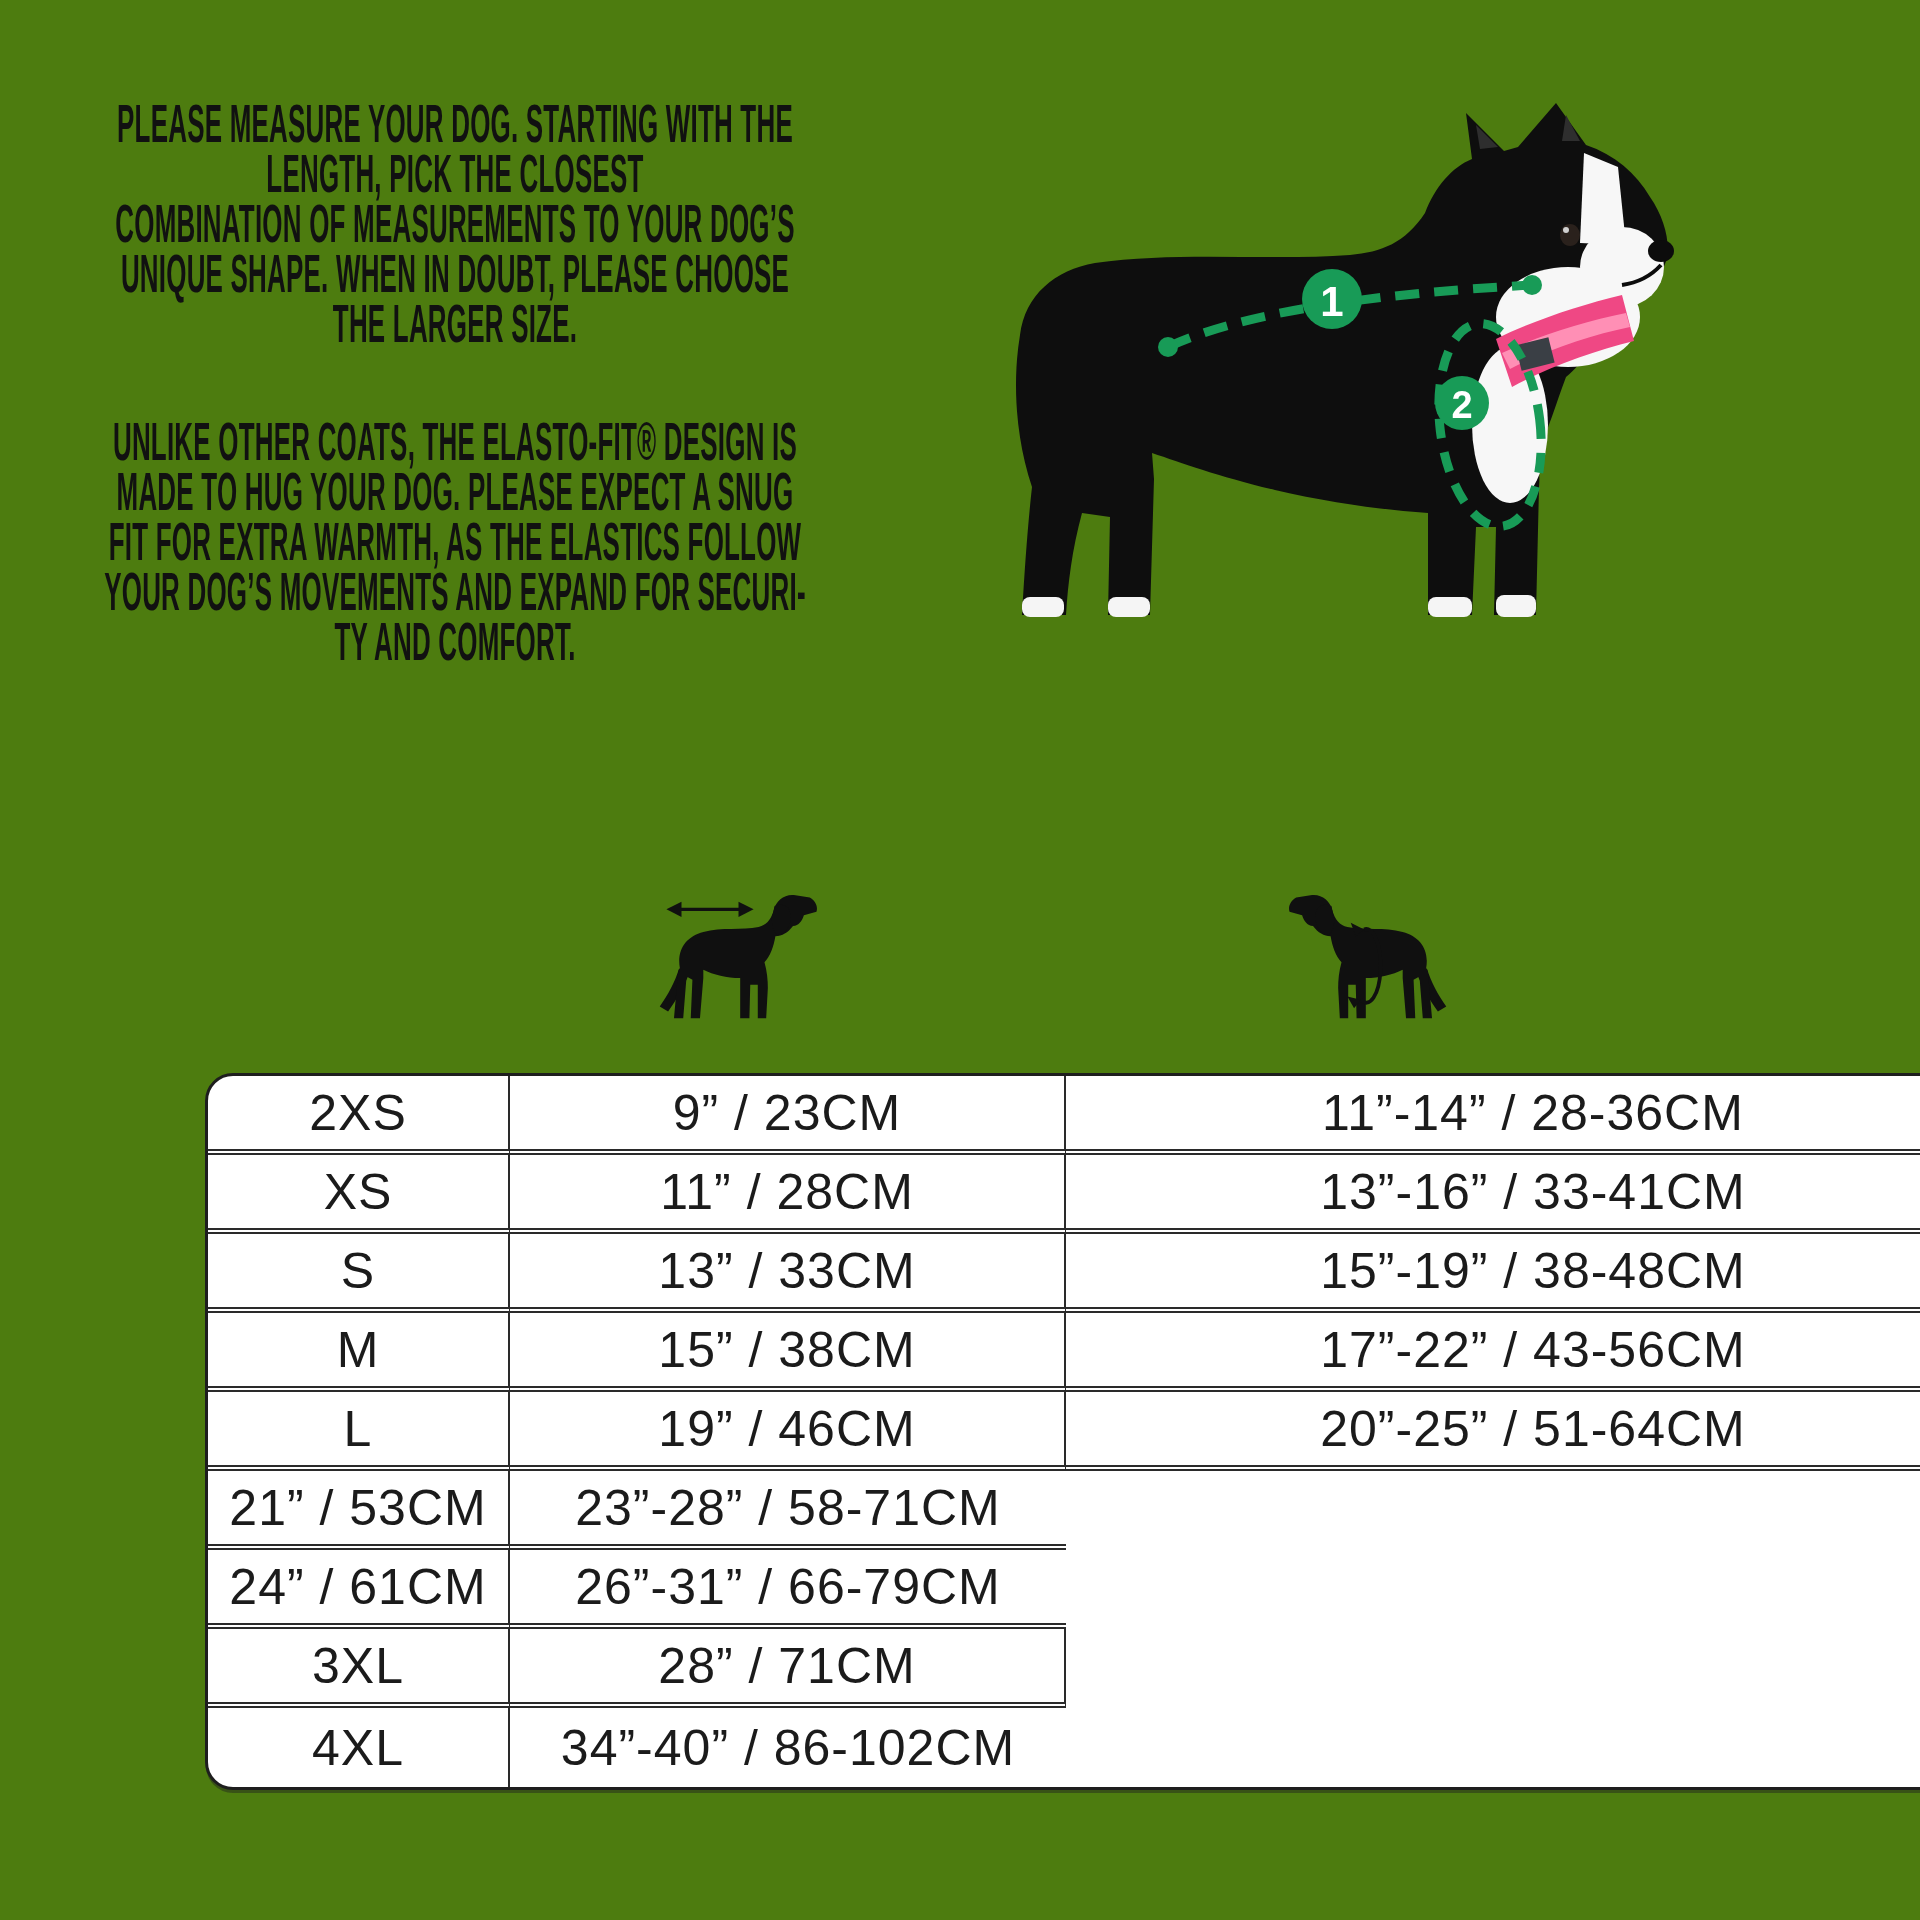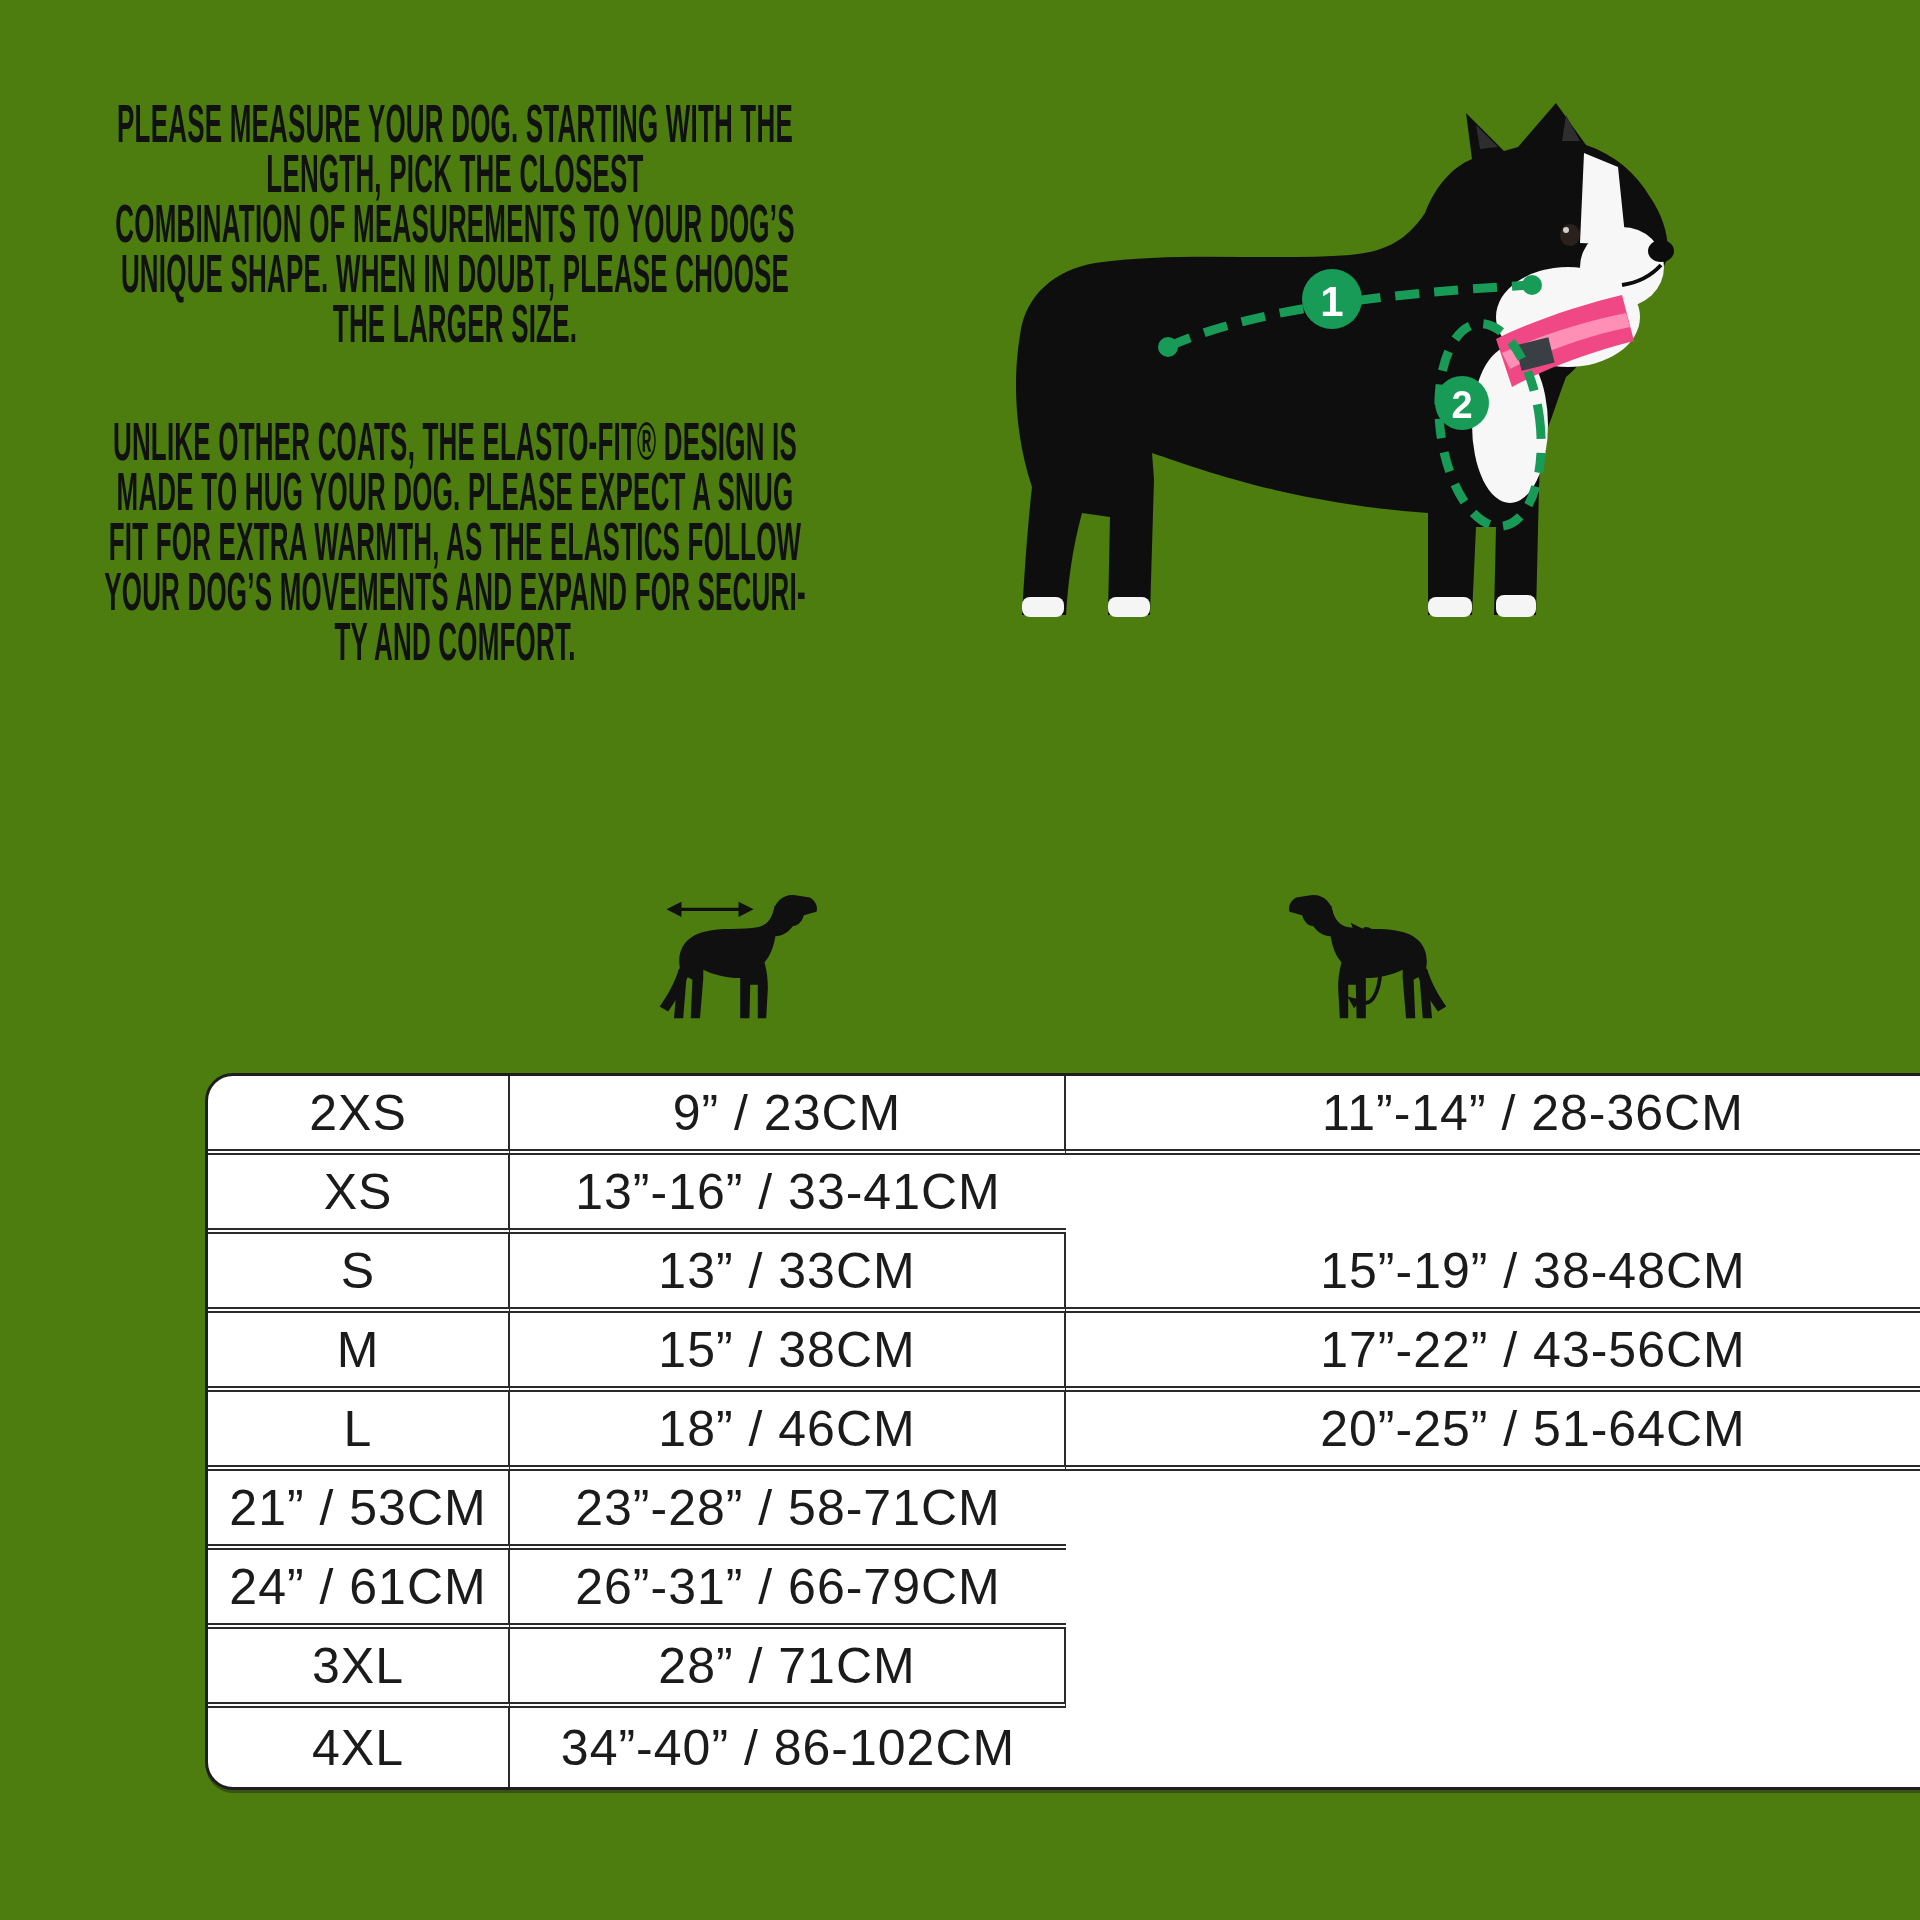--- a/index.html
+++ b/index.html
@@ -181,38 +181,39 @@
 
   <div class="size-table" id="size-table">
     <div class="t-row">
       <div class="t-cell c1">2XS</div>
       <div class="t-cell c2">9” / 23CM</div>
       <div class="t-cell c3">11”-14” / 28-36CM</div>
     </div>
 
     <div class="t-row">
       <div class="t-cell c1">XS</div>
+      <div class="t-cell c2">11” / 28CM</div>
       <div class="t-cell c3">13”-16” / 33-41CM</div>
     </div>
 
     <div class="t-row">
       <div class="t-cell c1">S</div>
       <div class="t-cell c2">13” / 33CM</div>
       <div class="t-cell c3">15”-19” / 38-48CM</div>
     </div>
 
     <div class="t-row">
       <div class="t-cell c1">M</div>
       <div class="t-cell c2">15” / 38CM</div>
       <div class="t-cell c3">17”-22” / 43-56CM</div>
     </div>
 
     <div class="t-row">
       <div class="t-cell c1">L</div>
-      <div class="t-cell c2">18” / 46CM</div>
+      <div class="t-cell c2">19” / 46CM</div>
       <div class="t-cell c3">20”-25” / 51-64CM</div>
     </div>
 
     <div class="t-row">
       <div class="t-cell c2">21” / 53CM</div>
       <div class="t-cell c3">23”-28” / 58-71CM</div>
     </div>
 
     <div class="t-row">
       <div class="t-cell c2">24” / 61CM</div>

